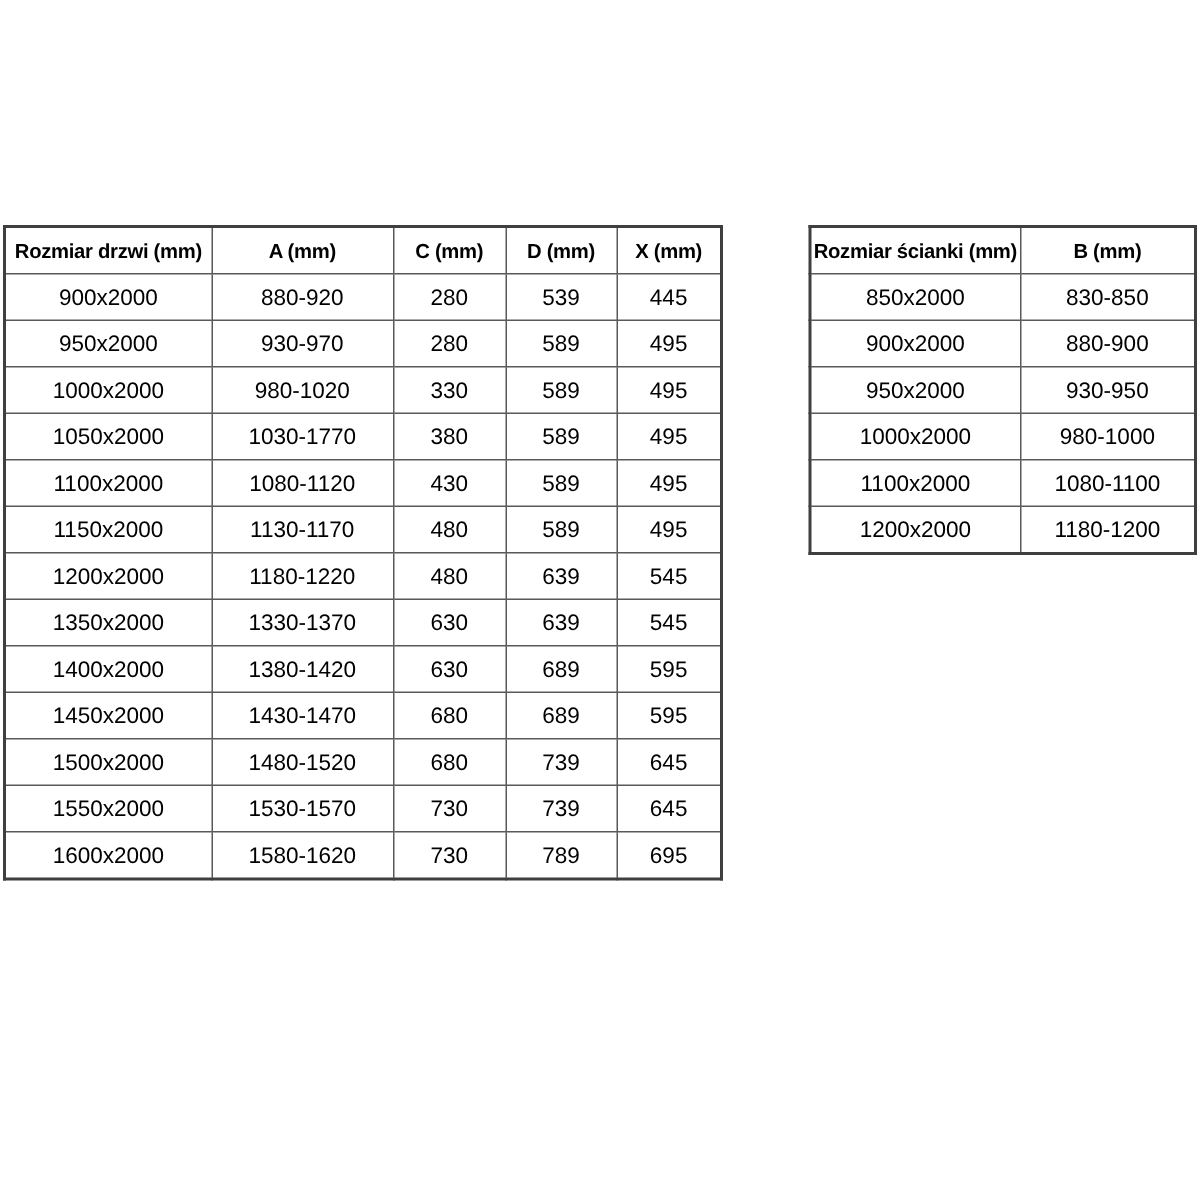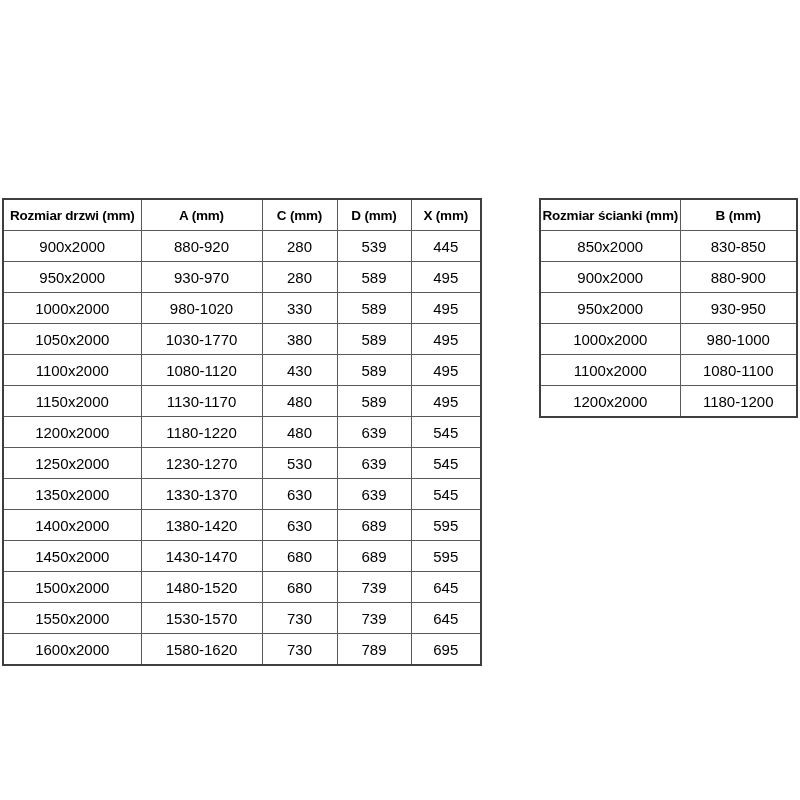--- a/index.html
+++ b/index.html
@@ -18,21 +18,20 @@
     height: 800px;
     background: #ffffff;
   }
   table.spec {
     border-collapse: collapse;
     table-layout: fixed;
     position: absolute;
     top: 150px;
     background: #ffffff;
     border: 2px solid #3f3f3f;
-    margin-top: 48px;
   }
   table.t-left  { left: 2px; }
   table.t-right { left: 539px; }
   th, td {
     border: 1px solid #595959;
     text-align: center;
     vertical-align: middle;
     padding: 0;
     white-space: nowrap;
     overflow: hidden;
@@ -115,27 +114,20 @@
           <td>495</td>
         </tr>
         <tr>
           <td>1200x2000</td>
           <td>1180-1220</td>
           <td>480</td>
           <td>639</td>
           <td>545</td>
         </tr>
         <tr>
-          <td>1250x2000</td>
-          <td>1230-1270</td>
-          <td>530</td>
-          <td>639</td>
-          <td>545</td>
-        </tr>
-        <tr>
           <td>1350x2000</td>
           <td>1330-1370</td>
           <td>630</td>
           <td>639</td>
           <td>545</td>
         </tr>
         <tr>
           <td>1400x2000</td>
           <td>1380-1420</td>
           <td>630</td>

